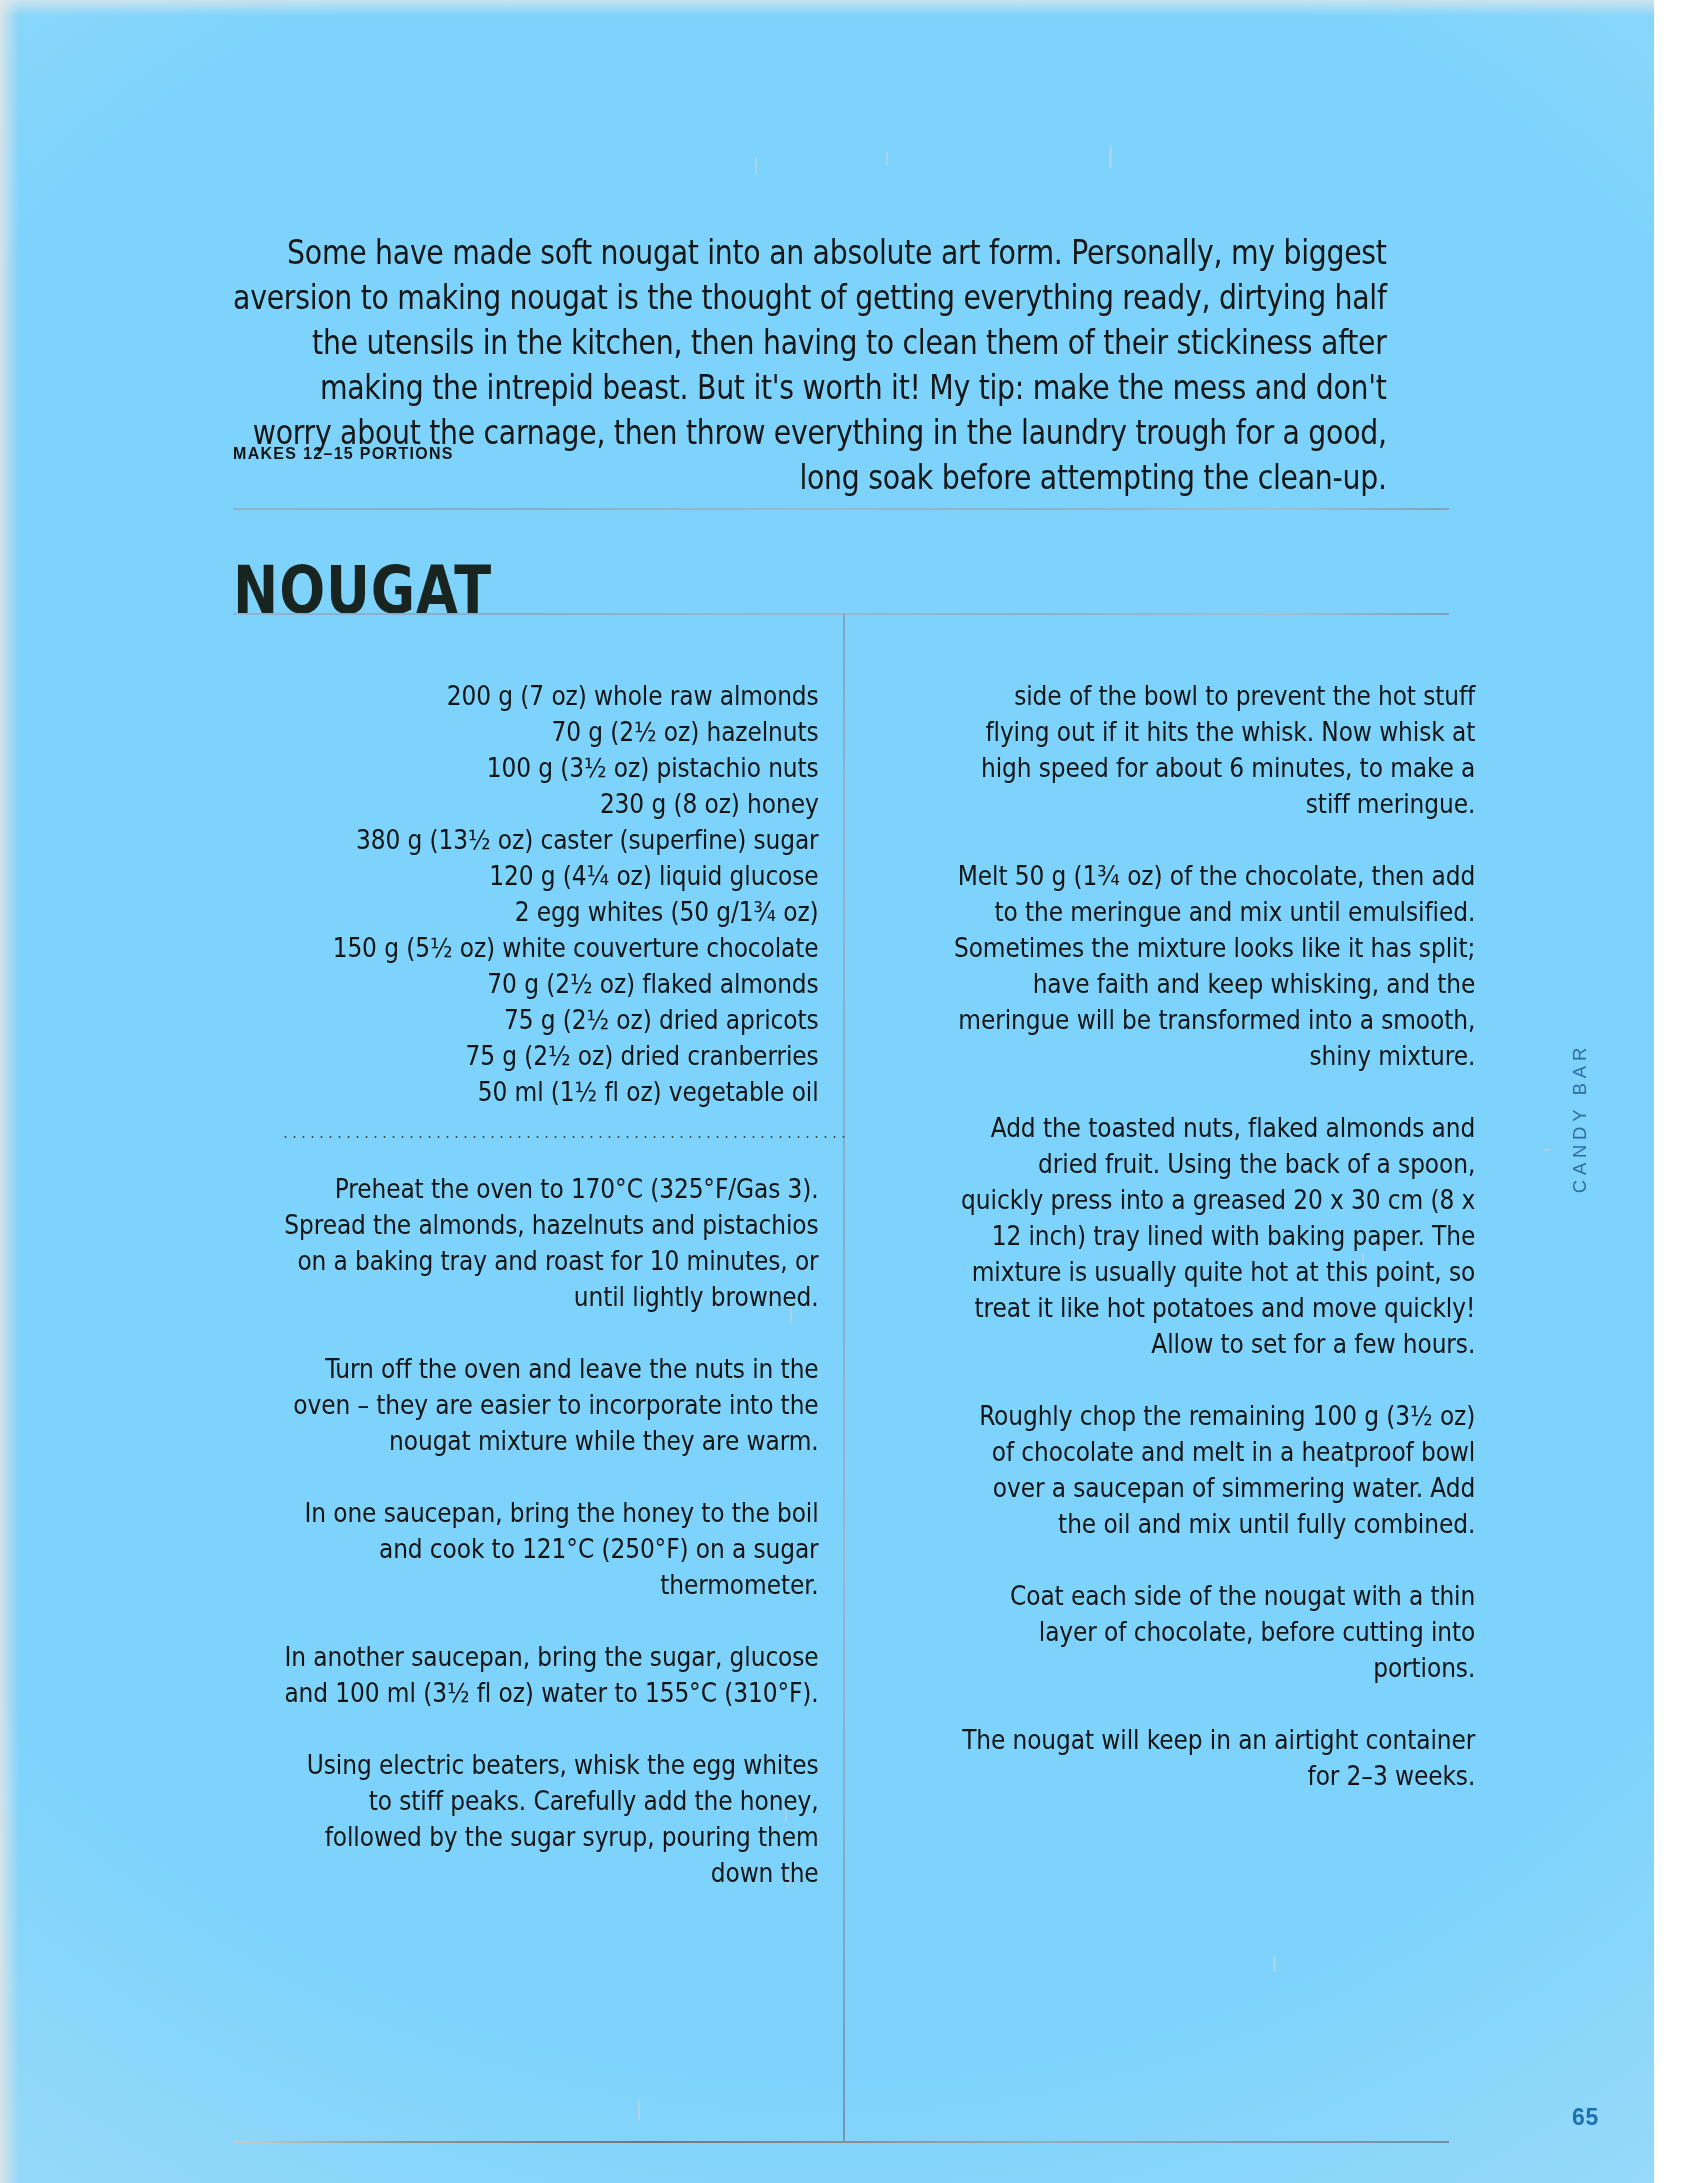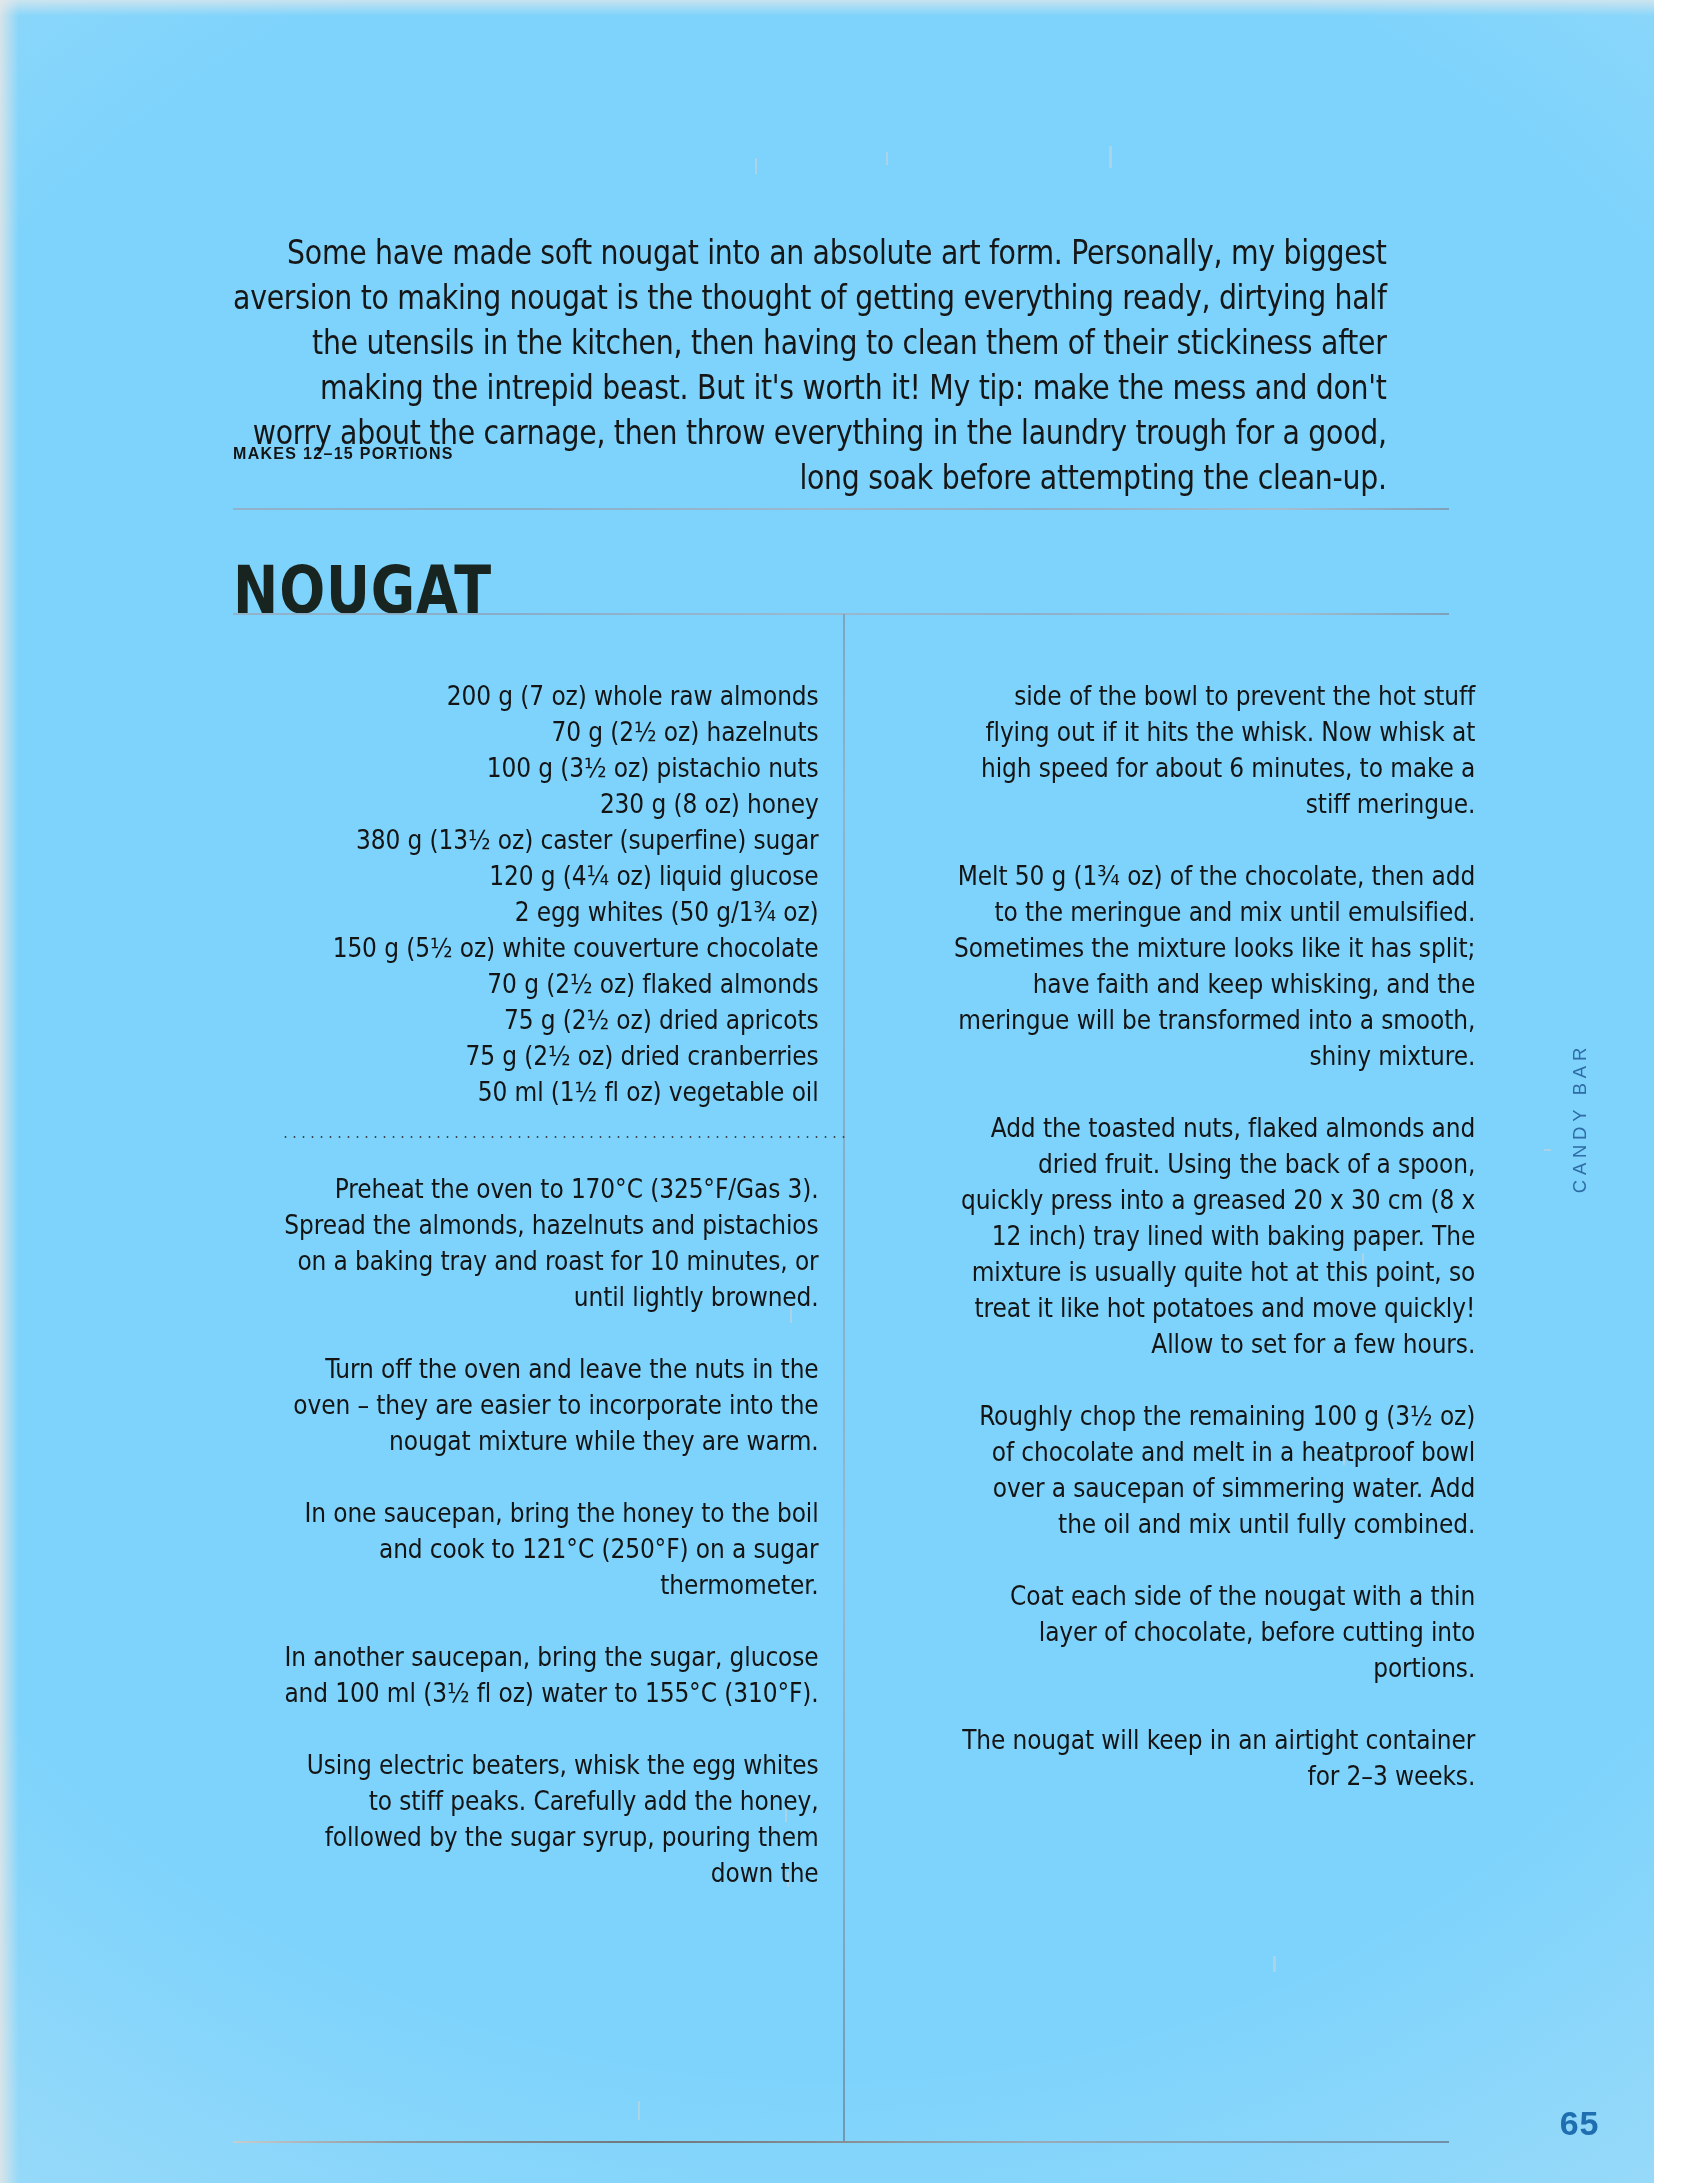--- a/index.html
+++ b/index.html
@@ -199,21 +199,21 @@
     transform: rotate(180deg);
     white-space: nowrap;
   }
 
   
   .folio {
     position: absolute;
     right: 55px;
     top: 2104px;
     font-family: "Liberation Sans", sans-serif;
-    font-size: 34px;
+    font-size: 23px;
     font-weight: 700;
     letter-spacing: 0.7px;
     color: #1f6fb0;
     margin-left: 44px;
   }
 
   
   .speck {
     position: absolute;
     background: #cfd4d6;

